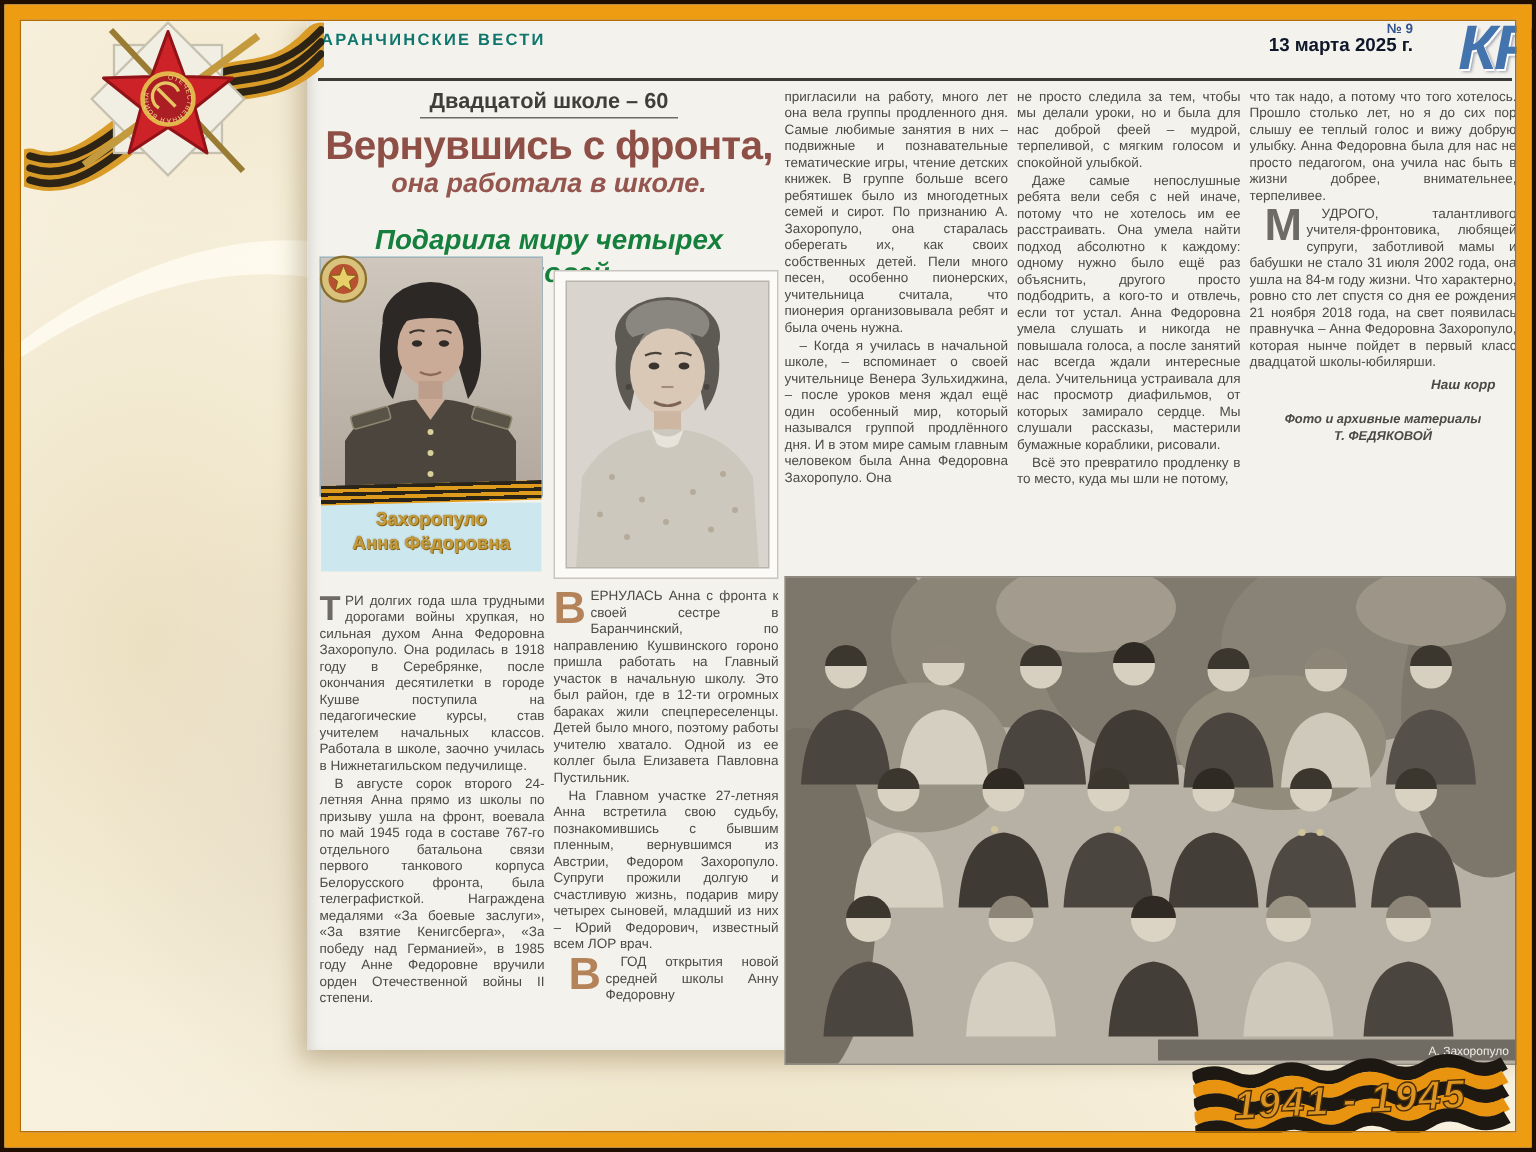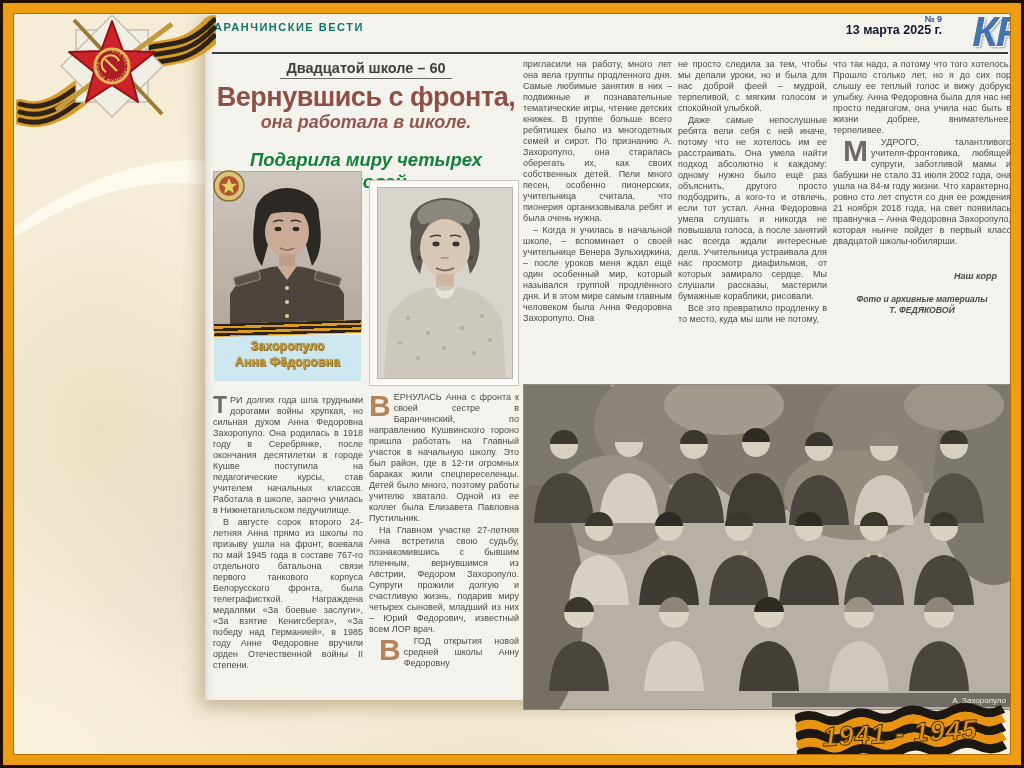--- a/index.html
+++ b/index.html
@@ -62,21 +62,21 @@
   .col p{margin:0;}
   .col p + p{text-indent:10px;margin-top:1px;}
   .c1{left:8px;top:383px;width:150px;height:299px;}
   .c2{left:164px;top:380px;width:150px;height:302px;}
   .c3{left:318px;top:47px;width:149px;height:306px;}
   .c4{left:473px;top:47px;width:149px;height:306px;}
   .c5{left:628px;top:47px;width:178px;height:306px;}
   .dc{float:left;font-weight:bold;color:#6e6b66;font-size:23px;line-height:19px;padding:1px 3px 0 0;}
   .dc-brown{color:#b5835a;font-size:30px;line-height:25px;}
   .dc-big{font-size:30px;line-height:25px;}
-  .credit-author{text-align:right;font-style:italic;font-weight:bold;font-size:9px;margin-top:24px;padding-right:14px;}
+  .credit-author{text-align:right;font-style:italic;font-weight:bold;font-size:9px;margin-top:4px;padding-right:14px;}
   .credit-photo{font-style:italic;font-weight:bold;font-size:8.6px;line-height:10.5px;margin-top:12px;text-align:center;}
 
   
   .group-photo{position:absolute;left:318px;top:372px;width:489px;height:326px;border:1px solid #8d8a82;
                box-sizing:border-box;background:#b7b1a5;}
   .group-photo svg{display:block;}
 
   
   .order-decor{position:absolute;left:16px;top:0px;z-index:40;}
   .years-ribbon{position:absolute;right:14px;bottom:4px;z-index:40;transform:rotate(-3deg);}

